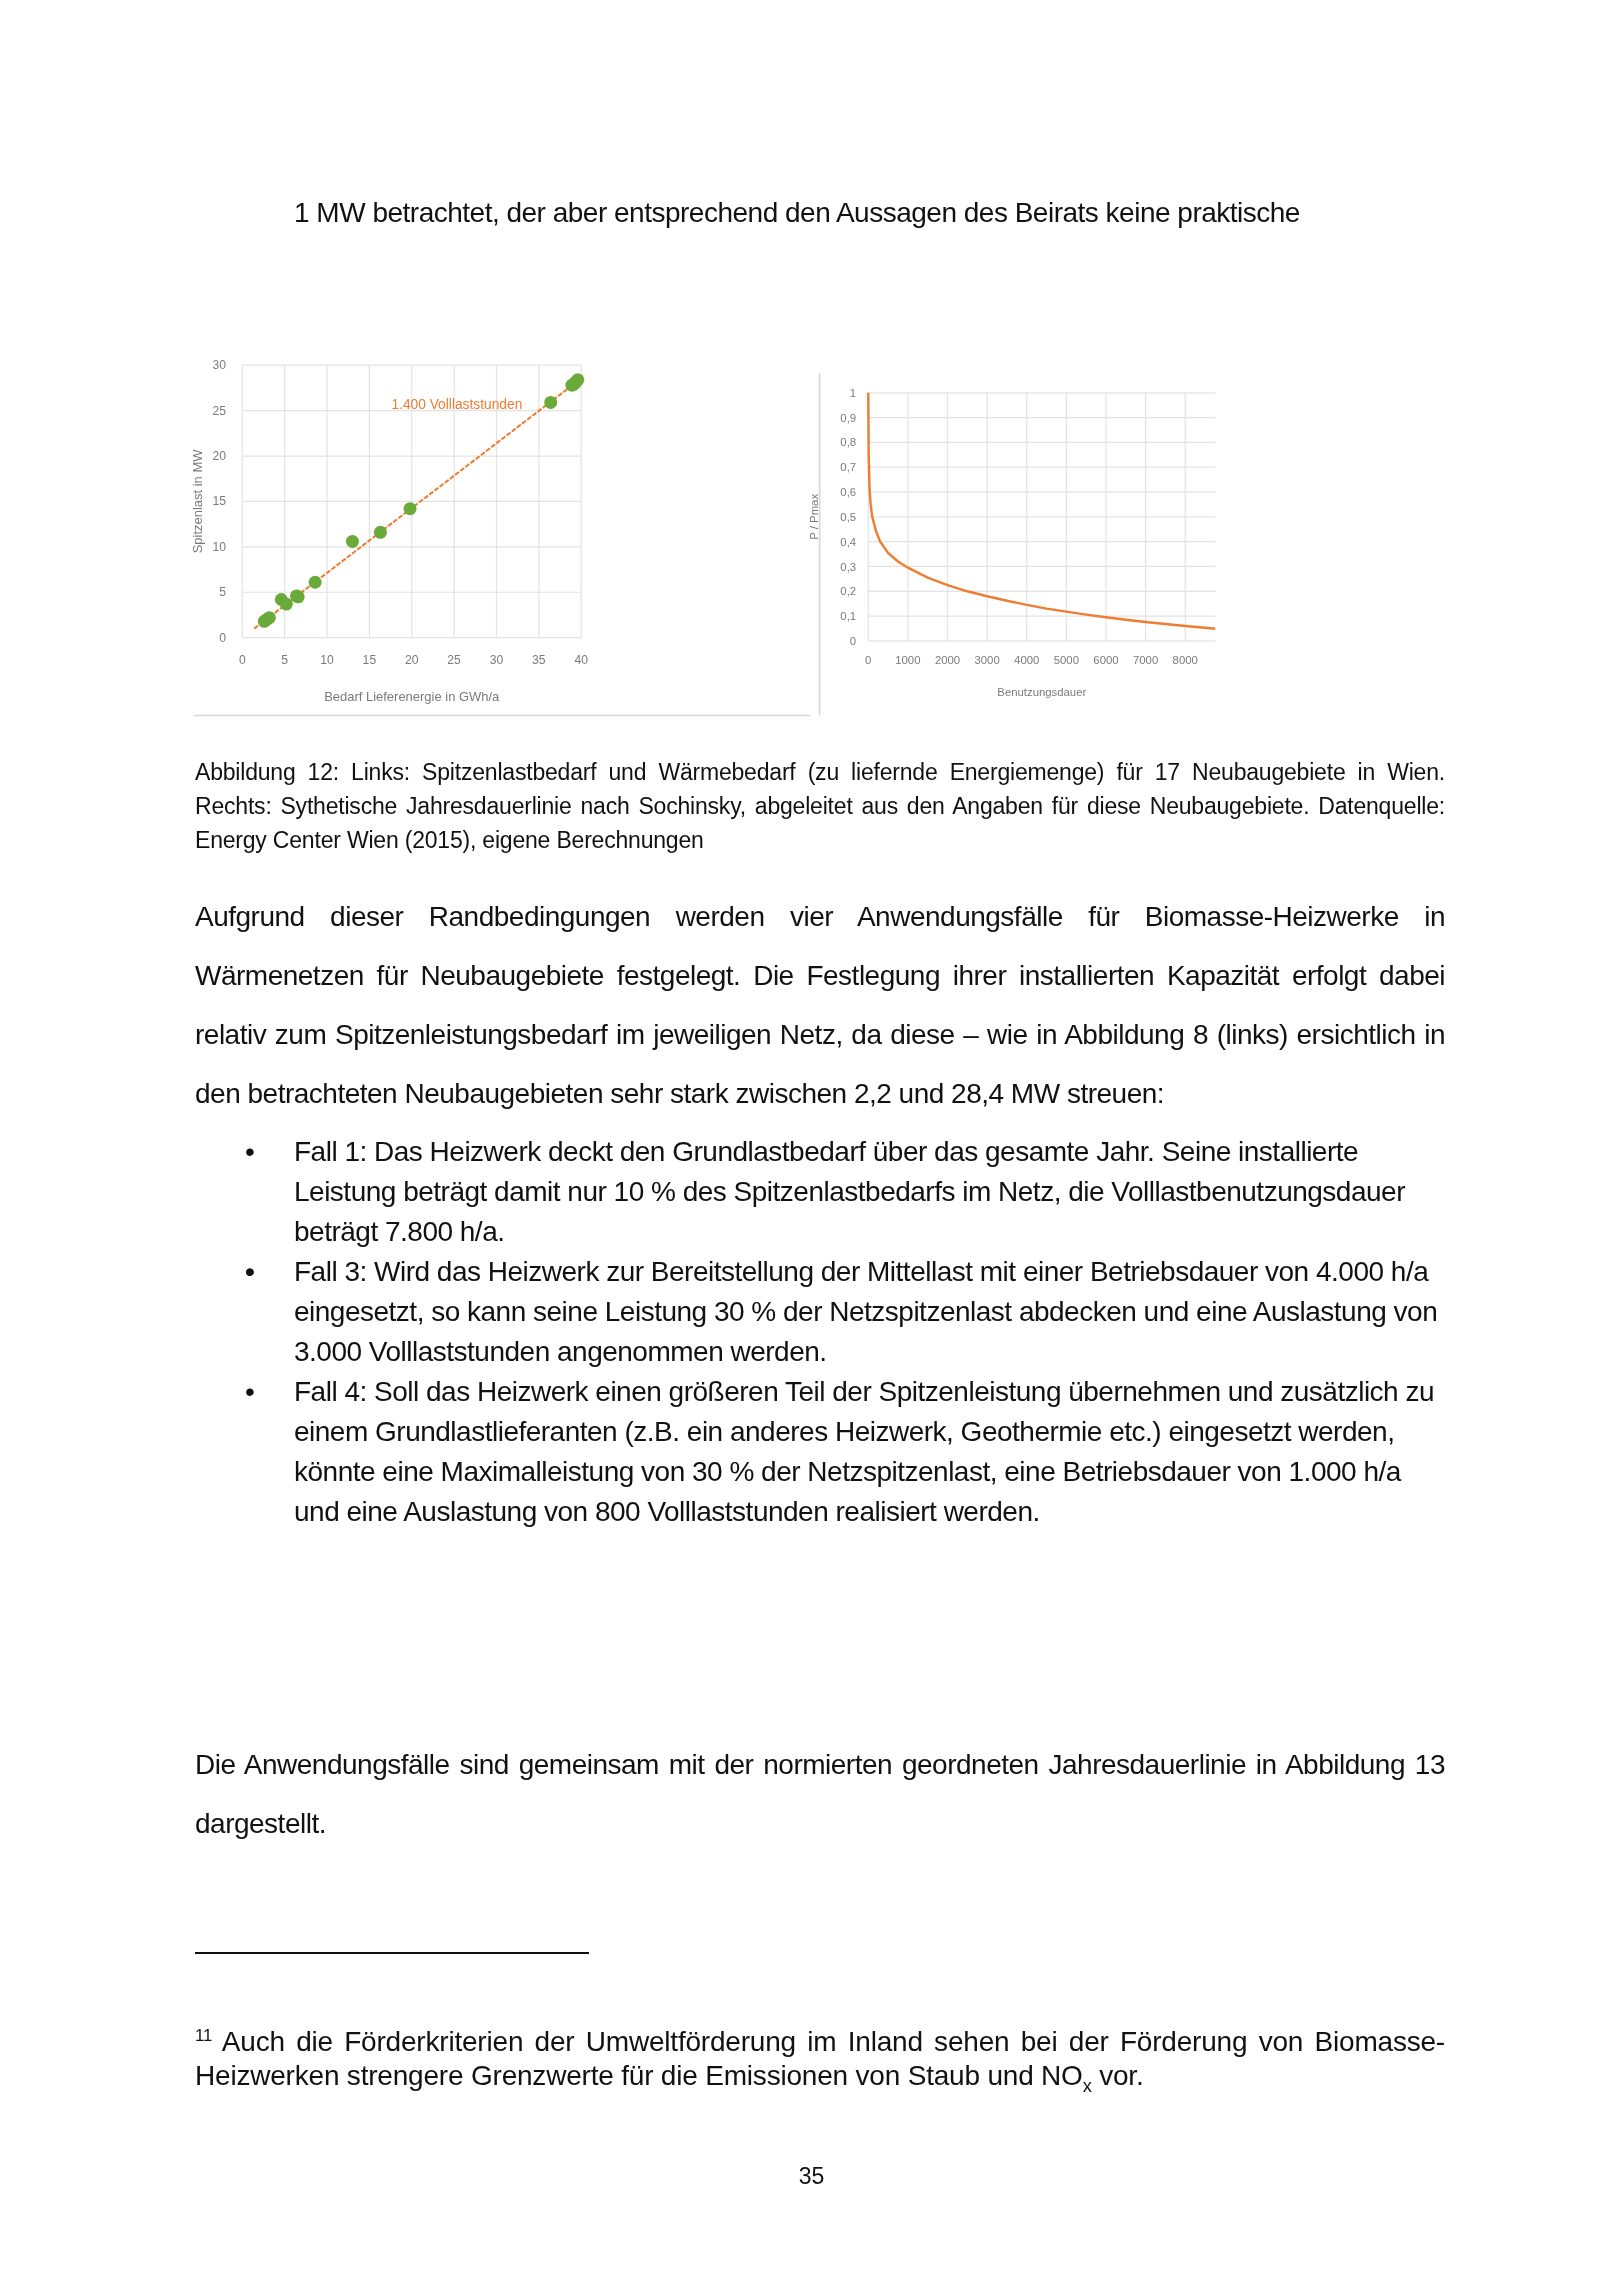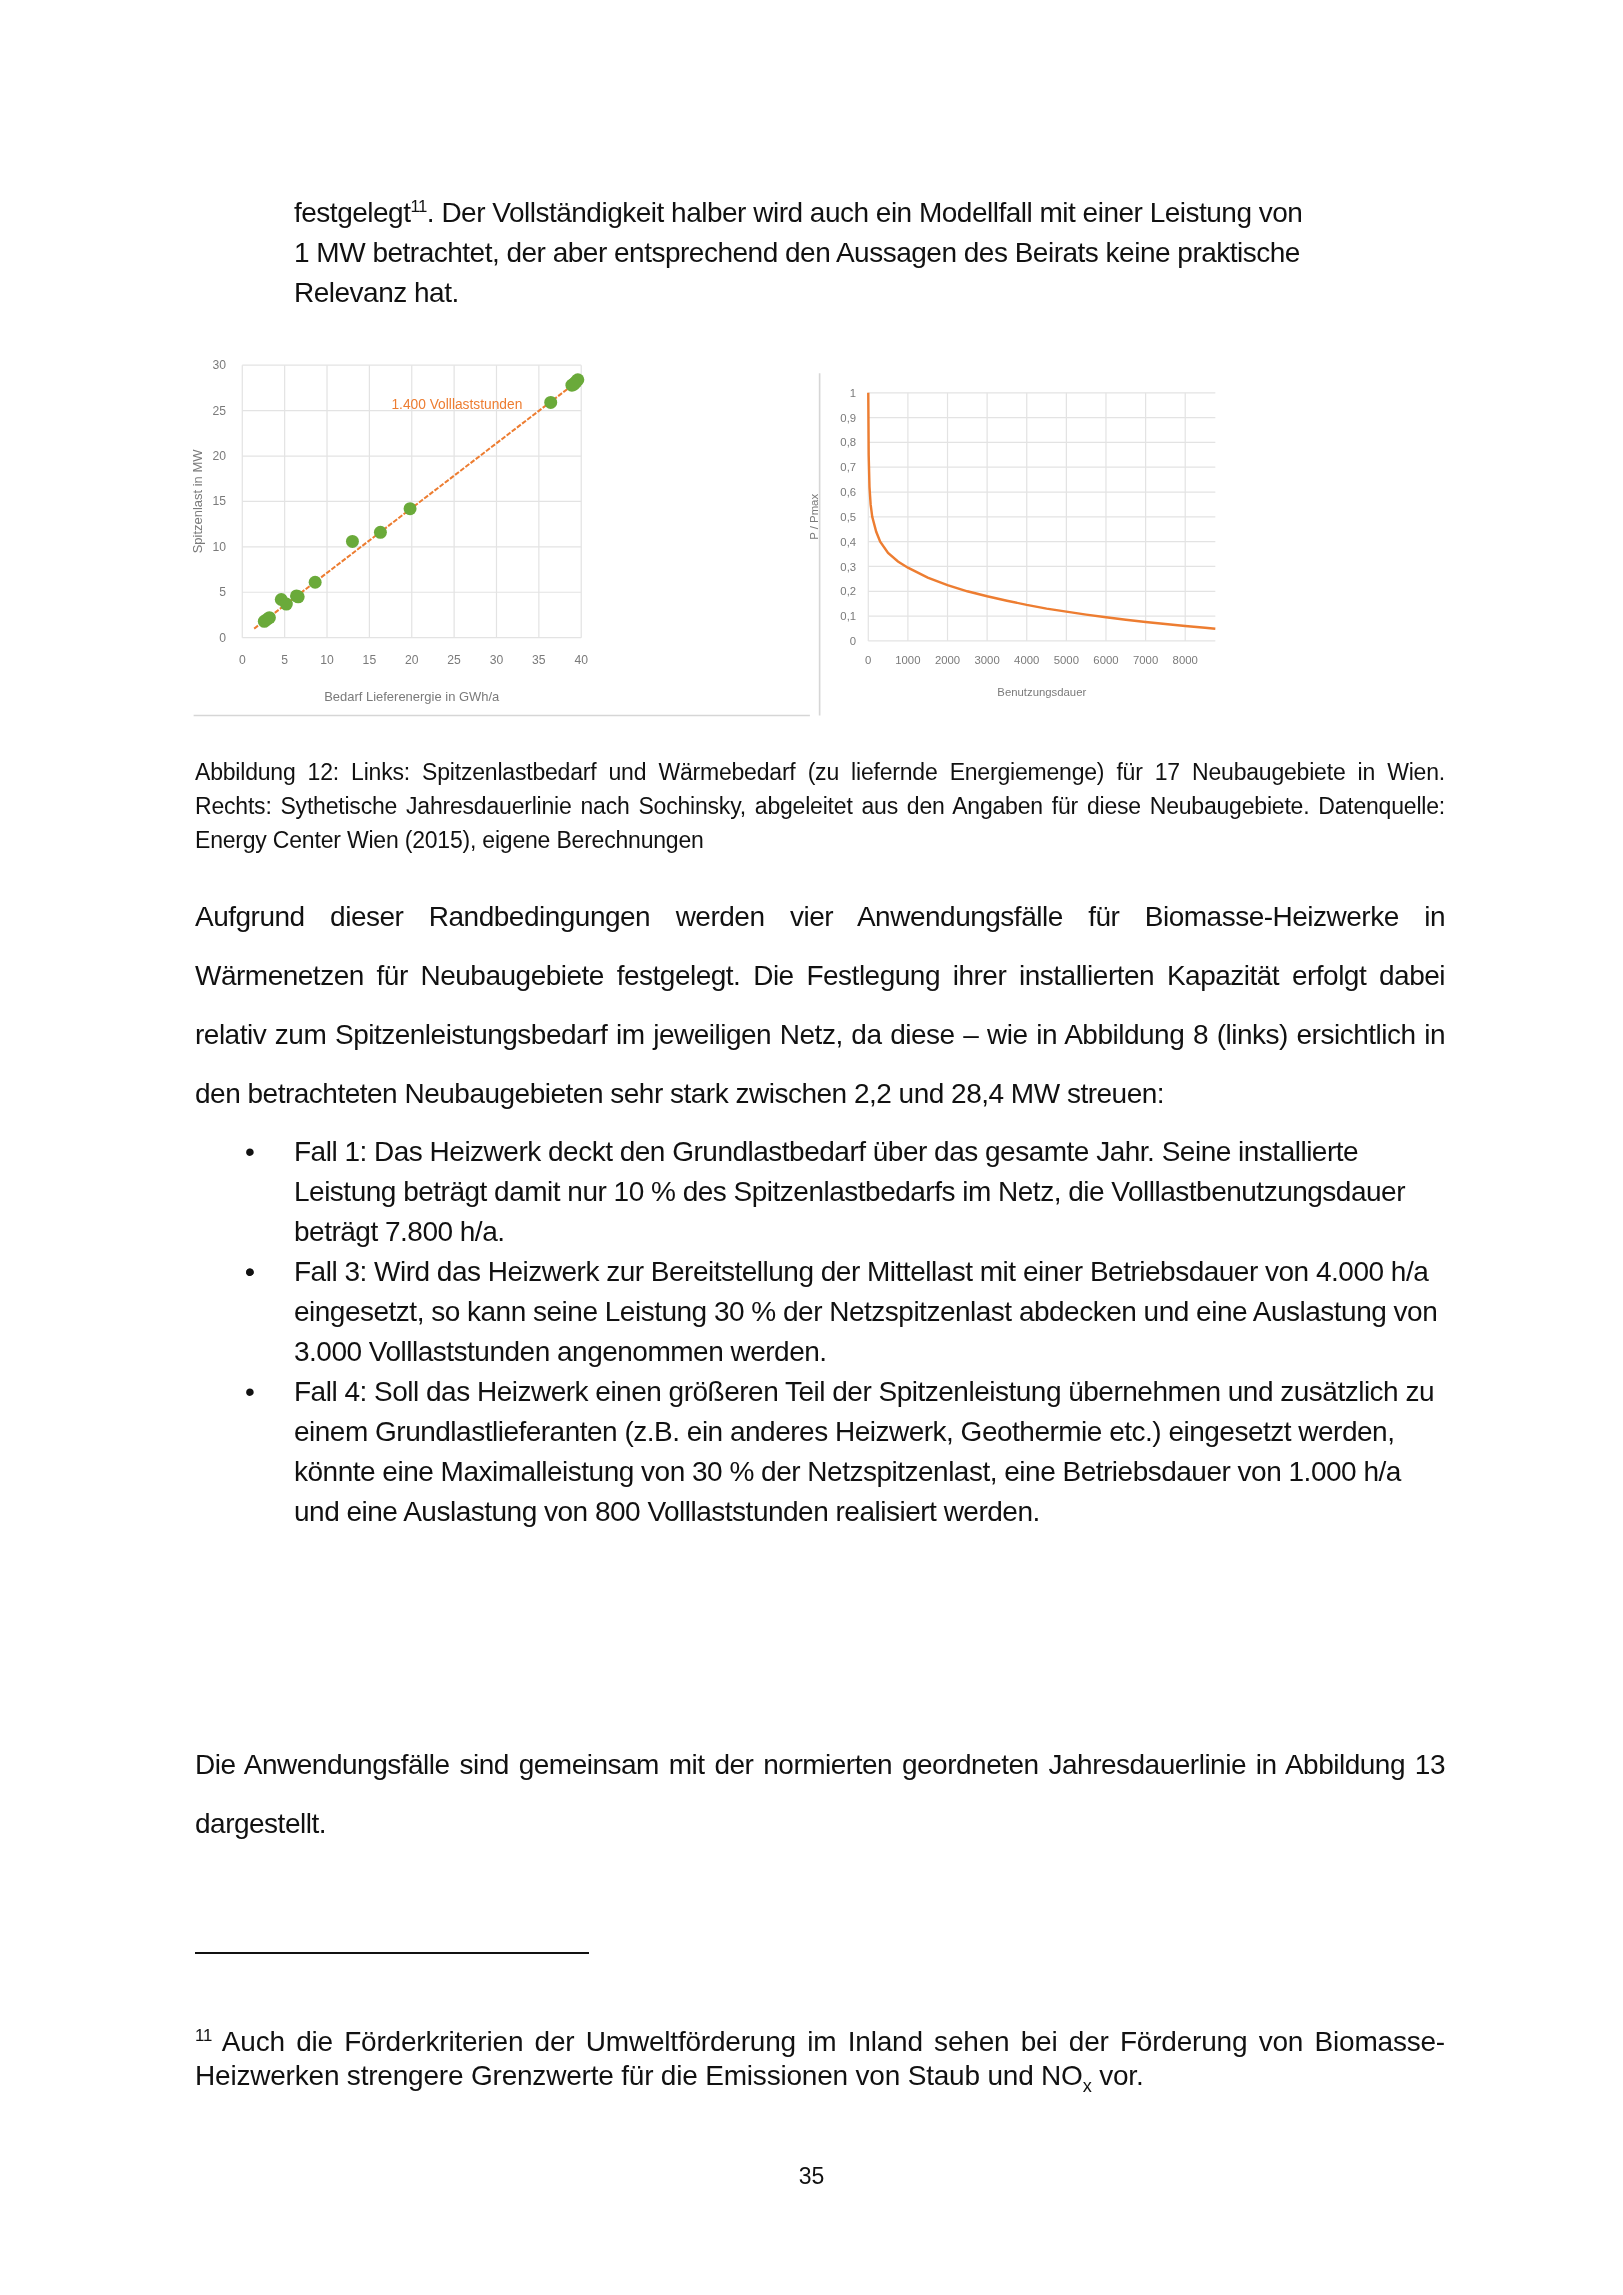--- a/index.html
+++ b/index.html
@@ -16,23 +16,21 @@
   .fn-rule { position:absolute; left:195px; top:1952px; width:394px; height:2.4px; background:#111; }
   .footnote { position:absolute; left:195px; width:1250px; top:2025px; font-size:28px; line-height:34px; text-align:justify; letter-spacing:-0.2px; }
   .pagenum { position:absolute; left:0; width:1623px; top:2163px; text-align:center; font-size:23px; }
   .fig { position:absolute; left:193px; top:349px; width:1250px; height:373px; }
   svg text { font-family:"Liberation Sans", sans-serif; }
 </style>
 </head>
 <body>
 
 <div class="txt" style="top:193px;">
-  <div><span>festgelegt</span><sup>11</sup><span>. Der Vollständigkeit halber wird auch ein Modellfall mit einer Leistung von</span></div>
   <div>1 MW betrachtet, der aber entsprechend den Aussagen des Beirats keine praktische</div>
-  <div>Relevanz hat.</div>
 </div>
 
 <div class="fig">
   <svg width="1250" height="373" viewBox="0 0 1540 460">
     <g id="left-chart">
         <line x1="60" y1="20" x2="60" y2="356" stroke="#e3e3e3" stroke-width="1.5"></line>
         <text x="60" y="388" font-size="15" fill="#7a7a7a" text-anchor="middle">0</text>
         <line x1="112.25" y1="20" x2="112.25" y2="356" stroke="#e3e3e3" stroke-width="1.5"></line>
         <text x="112.25" y="388" font-size="15" fill="#7a7a7a" text-anchor="middle">5</text>
         <line x1="164.5" y1="20" x2="164.5" y2="356" stroke="#e3e3e3" stroke-width="1.5"></line>

